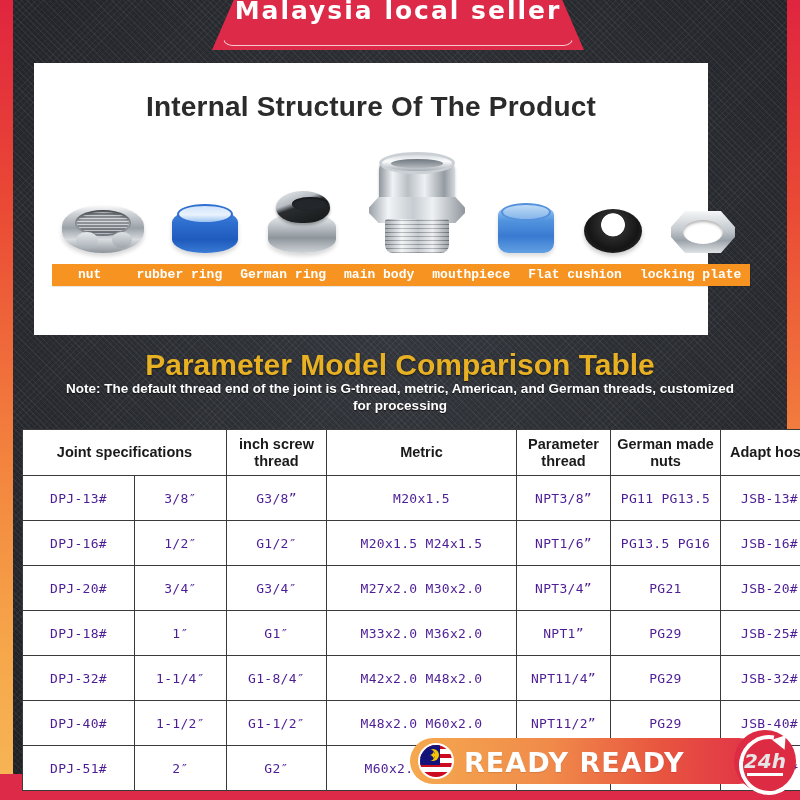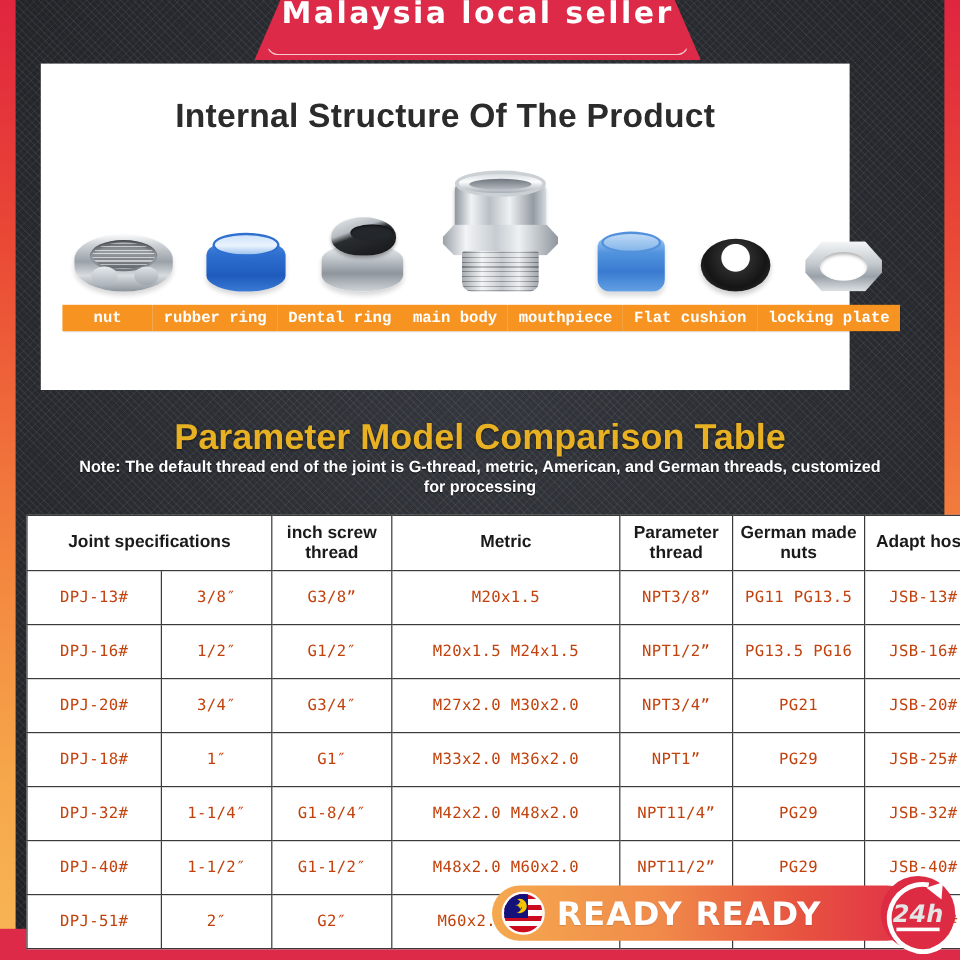--- a/index.html
+++ b/index.html
@@ -52,21 +52,21 @@
   }
   .banner-text{
     position:relative;z-index:2;
     color:#fff;font-size:25px;font-weight:bold;letter-spacing:2px;
     font-family:"DejaVu Sans",sans-serif;
     padding-bottom:25px;white-space:nowrap;
   }
 
   
   .product-card{
-    position:absolute;left:34px;top:53px;width:674px;height:272px;
+    position:absolute;left:34px;top:63px;width:674px;height:272px;
     background:#fff;
     z-index:3;
   }
   .card-title{
     text-align:center;
     font-size:28px;font-weight:bold;color:#2b2b2b;
     padding-top:28px;letter-spacing:.2px;
     font-family:"Liberation Sans",sans-serif;
   }
 
@@ -244,21 +244,21 @@
     background:#fff;
     padding:0;
   }
   table.spec th{
     font-family:"Liberation Sans",sans-serif;
     font-size:14.5px;font-weight:bold;color:#1a1a1a;
     height:45px;line-height:1.12;
   }
   table.spec td{
     font-family:"DejaVu Sans Mono","Liberation Mono",monospace;
-    font-size:13px;color:#c2410c;
+    font-size:13px;color:#4c1d95;
     height:44px;letter-spacing:.3px;
   }
   col.c1{width:112px;}
   col.c2{width:92px;}
   col.c3{width:100px;}
   col.c4{width:190px;}
   col.c5{width:94px;}
   col.c6{width:110px;}
   col.c7{width:98px;}
 
@@ -381,21 +381,21 @@
 
       <div class="part p-lock">
         <div class="body"></div>
       </div>
 
     </div>
 
     <div class="labels-row">
       <span class="chip w-nut">nut</span>
       <span class="chip">rubber ring</span>
-      <span class="chip">Dental ring</span>
+      <span class="chip">German ring</span>
       <span class="chip">main body</span>
       <span class="chip">mouthpiece</span>
       <span class="chip">Flat cushion</span>
       <span class="chip">locking plate</span>
     </div>
 
   </div>
 
   <div class="section-title">Parameter Model Comparison Table</div>
   <div class="section-note">Note: The default thread end of the joint is G-thread, metric, American, and German threads, customized for processing</div>
@@ -429,21 +429,21 @@
             <td>M20x1.5</td>
             <td>NPT3/8”</td>
             <td>PG11 PG13.5</td>
             <td>JSB-13#</td>
           </tr>
           <tr>
             <td>DPJ-16#</td>
             <td>1/2″</td>
             <td>G1/2″</td>
             <td>M20x1.5 M24x1.5</td>
-            <td>NPT1/2”</td>
+            <td>NPT1/6”</td>
             <td>PG13.5 PG16</td>
             <td>JSB-16#</td>
           </tr>
           <tr>
             <td>DPJ-20#</td>
             <td>3/4″</td>
             <td>G3/4″</td>
             <td>M27x2.0 M30x2.0</td>
             <td>NPT3/4”</td>
             <td>PG21</td>

